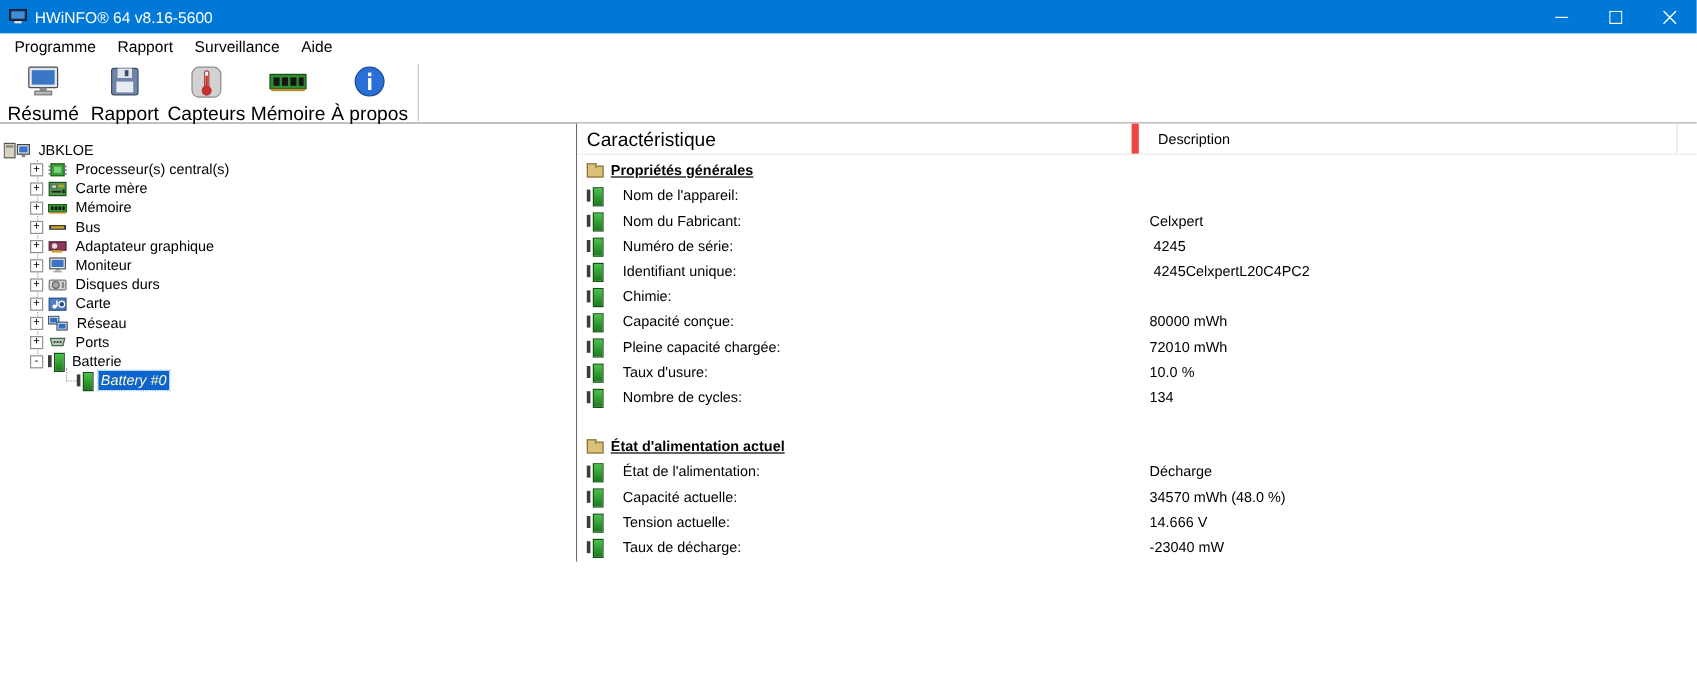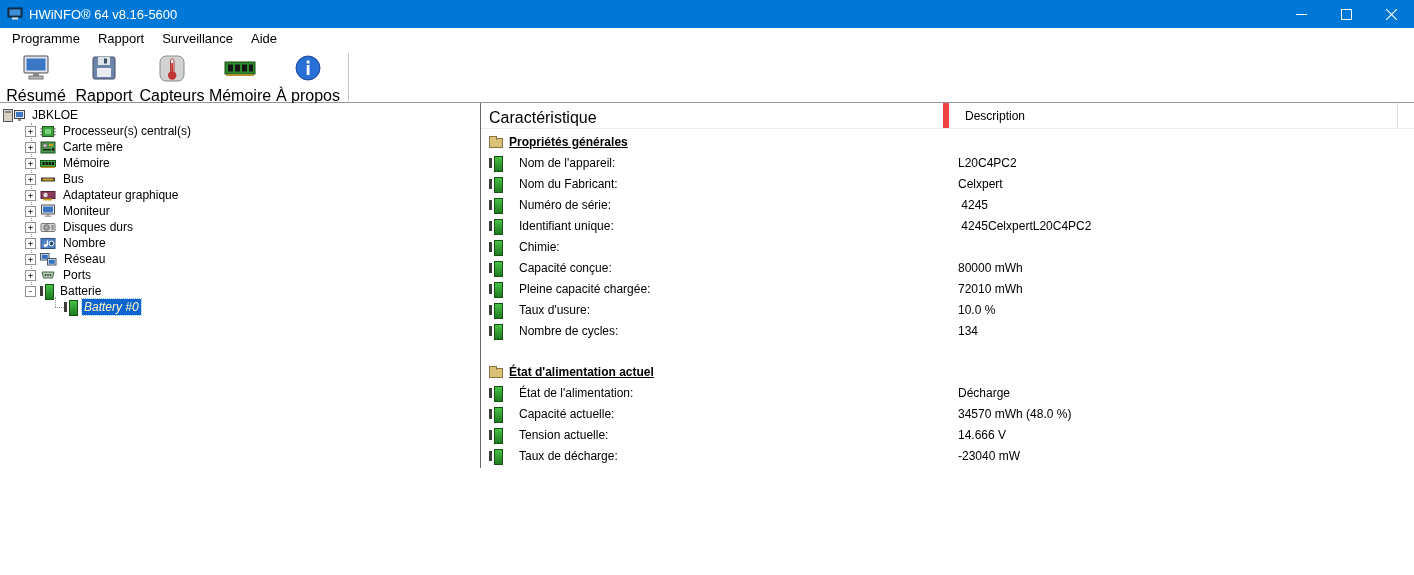--- a/index.html
+++ b/index.html
@@ -20,21 +20,21 @@
   .menu-item { padding:0 9px; font-size:13px; line-height:21px; cursor:default; }
 
   
   .toolbar { height:54px; background:#fff; border-bottom:1px solid #979797; display:flex; align-items:flex-start; padding:3px 0 0 2px; flex:0 0 54px; }
   .tool-btn { width:68px; display:flex; flex-direction:column; align-items:center; padding-top:2px; }
   .tool-btn .tlabel { font-size:16px; margin-top:1px; }
   .toolbar-sep { width:1px; height:48px; background:#c6c6c6; margin-left:6px; margin-top:1px; }
 
   
   .main { flex:1; display:flex; min-height:0; }
-  .tree-pane { width:480px; flex:0 0 480px; background:#fff; position:relative; padding-top:4px; overflow:hidden; }
+  .tree-pane { width:480px; flex:0 0 480px; background:#fff; position:relative; padding-top:4px; overflow:hidden;margin-top:10px; }
   .pane-splitter { width:1px; flex:0 0 1px; background:#6b6b6b; cursor:col-resize; }
 
   .trow { height:16px; display:flex; align-items:center; white-space:nowrap; position:relative; z-index:2; }
   .trow.root { padding-left:3px; }
   .trow.l1 { padding-left:25px; }
   .trow.l2 { padding-left:64px; }
   .expander { width:11px; height:11px; flex:0 0 11px; border:1px solid #919191; background:#fff; font-size:9px; line-height:9px; text-align:center; margin-right:4px; font-family:"DejaVu Sans Mono", monospace; color:#000; z-index:3; }
   .ticon { display:flex; margin-right:5px; align-items:center; }
   .tlabel-tree { font-size:12px; padding:1px 2px; }
   .tlabel-tree.sel { background:#0d64cf; color:#fef9c3; outline:1px dotted #8fc0f5;font-style:italic; }
@@ -280,21 +280,21 @@
       <div class="trow l1">
         <span class="expander">+</span>
         <span class="ticon">
           <svg width="16" height="13">
               <rect x="1" y="1.5" width="14" height="10" fill="#4f81c7" stroke="#2a4d80"></rect>
               <circle cx="5.5" cy="8.5" r="1.8" fill="#fff"></circle>
               <rect x="6.8" y="3.5" width="1.3" height="5" fill="#fff"></rect>
               <circle cx="11.5" cy="6.5" r="2.4" fill="#2a4d80" stroke="#fff"></circle>
             </svg>
         </span>
-        <span class="tlabel-tree">Nombre</span>
+        <span class="tlabel-tree">Carte</span>
       </div>
 
       <div class="trow l1">
         <span class="expander">+</span>
         <span class="ticon">
           <svg width="17" height="13">
               <rect x="0.5" y="0.5" width="8.5" height="6.5" fill="#dfe6ee" stroke="#456"></rect>
               <rect x="1.8" y="1.8" width="5.9" height="4" fill="#2f6fbe"></rect>
               <rect x="7.5" y="5.5" width="8.5" height="6.5" fill="#dfe6ee" stroke="#456"></rect>
               <rect x="8.8" y="6.8" width="5.9" height="4" fill="#2f6fbe"></rect>
@@ -346,21 +346,20 @@
         <div class="section-row">
           <span class="folder-glyph"></span>
           <span class="section-title">Propriétés générales</span>
         </div>
 
         <div class="drow">
           <div class="dcell-label">
               <span class="battery-glyph"></span>
               <span class="dlabel">Nom de l'appareil:</span>
             </div>
-          <div class="dcell-value">L20C4PC2</div>
         </div>
         <div class="drow">
           <div class="dcell-label">
               <span class="battery-glyph"></span>
               <span class="dlabel">Nom du Fabricant:</span>
             </div>
           <div class="dcell-value">Celxpert</div>
         </div>
         <div class="drow">
           <div class="dcell-label">

